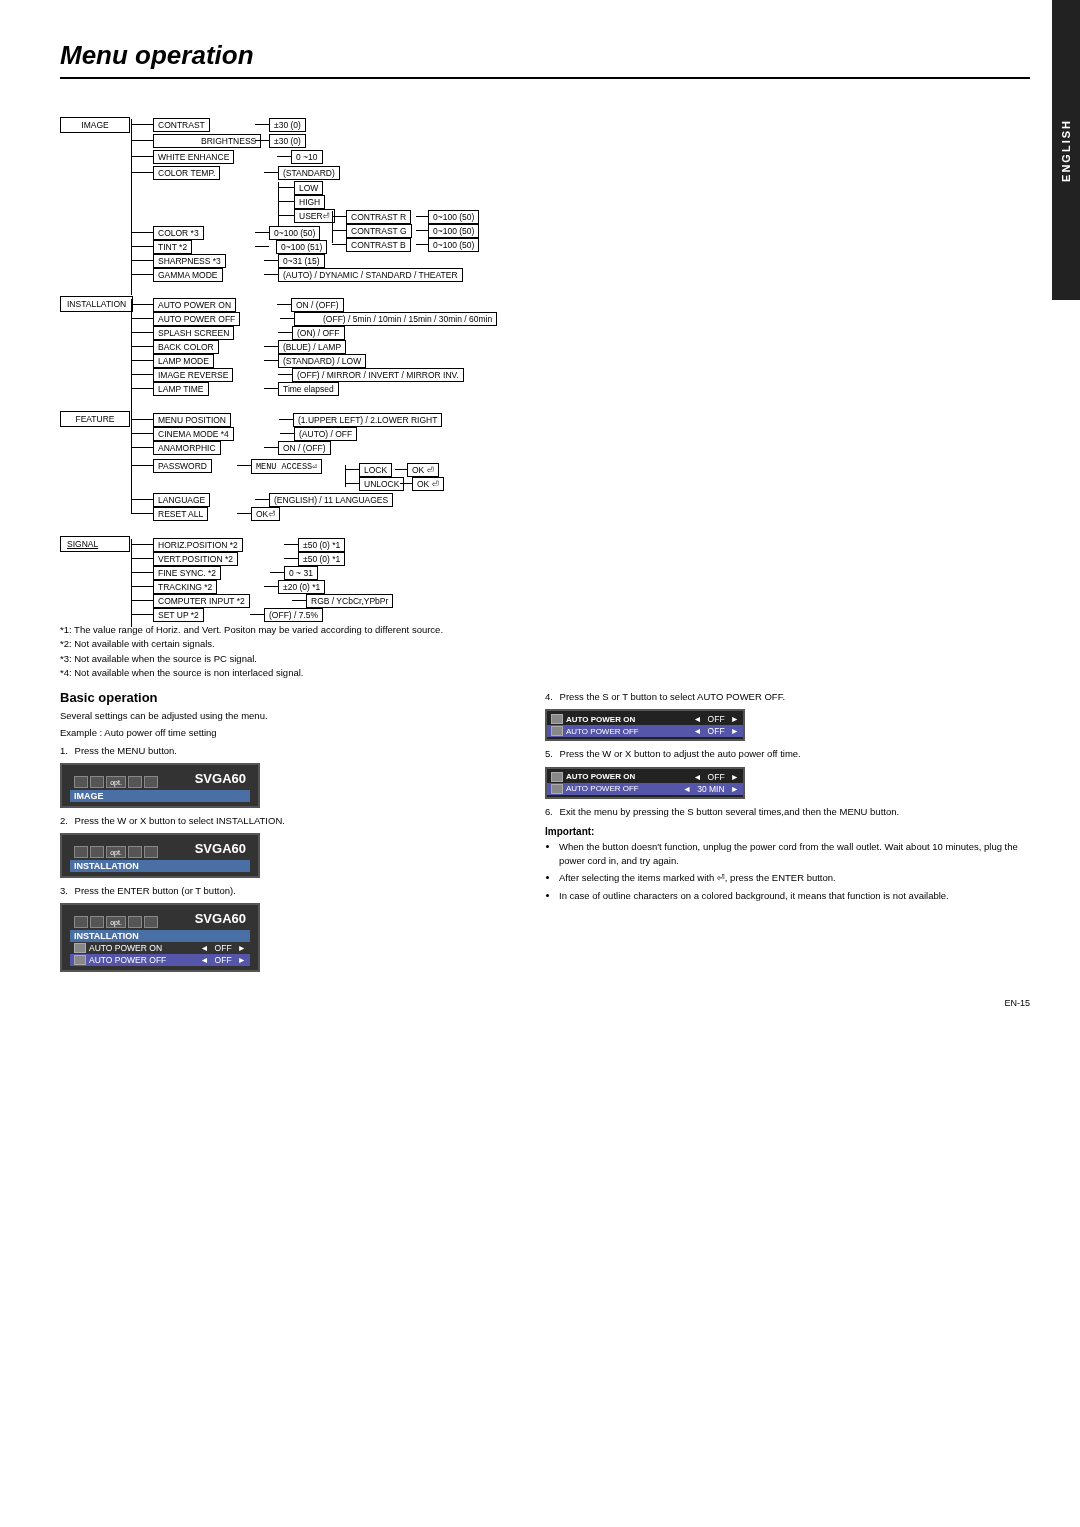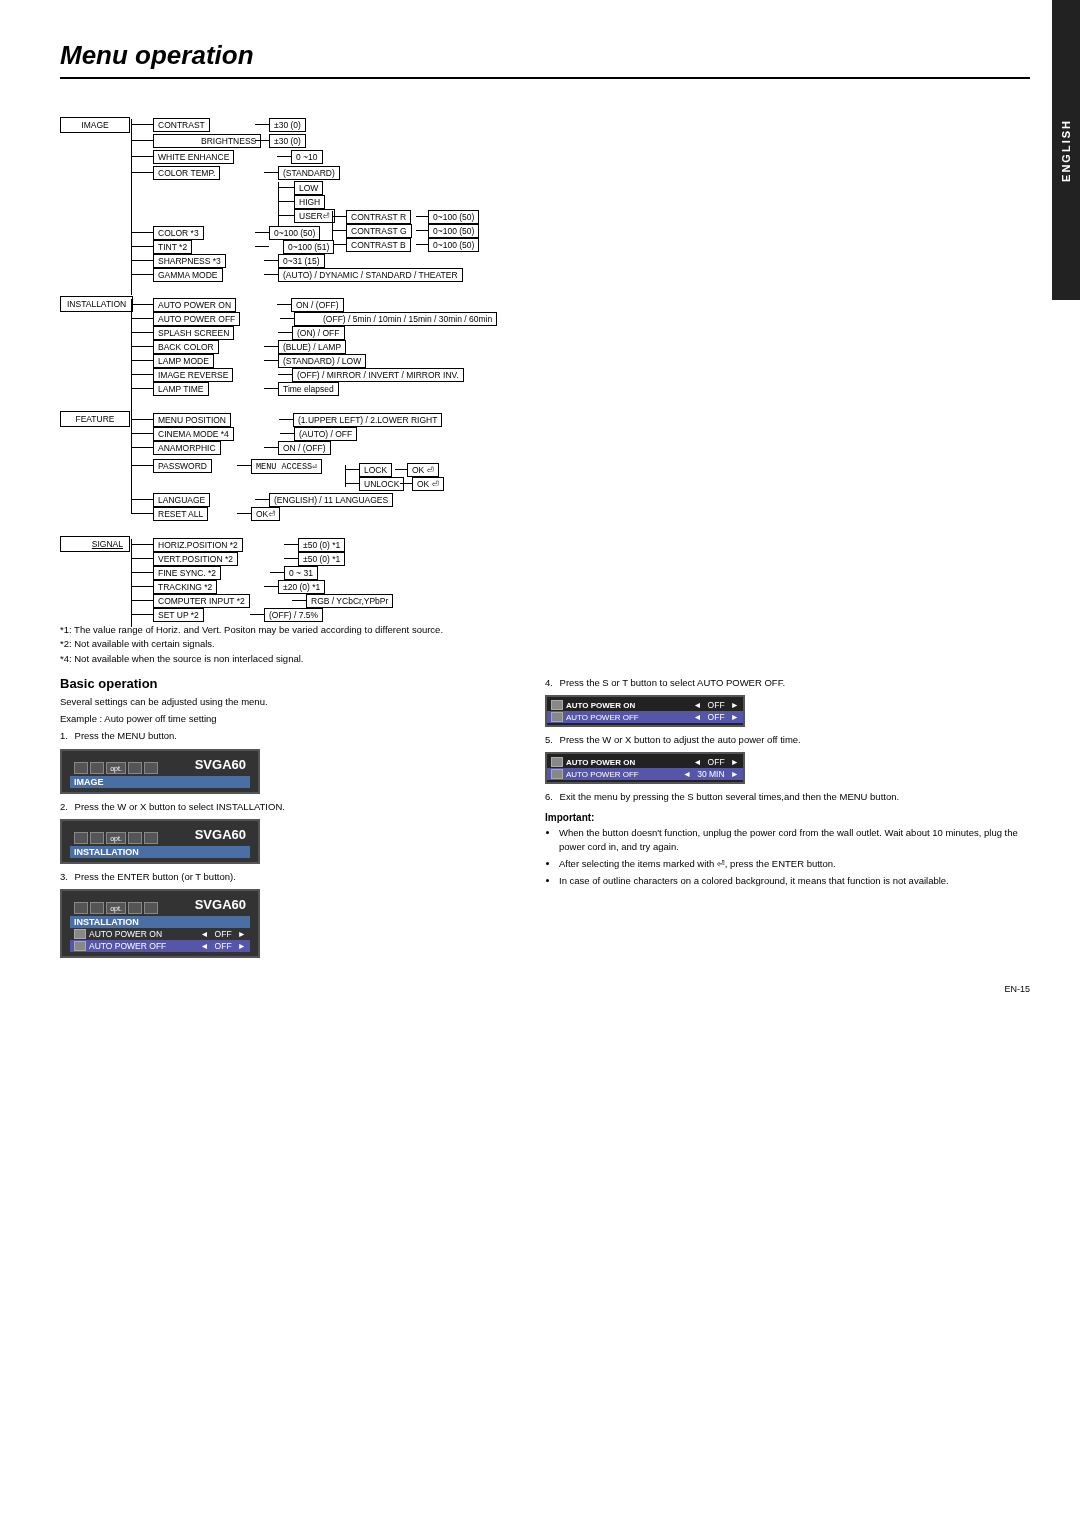--- a/index.html
+++ b/index.html
@@ -291,21 +291,21 @@
       <div class="abs-box" style="left:368px; top:149px;">0~100 (50)</div>
 
       <div class="abs-line-h" style="left:71px; top:143px; width:22px;"></div>
       <div class="abs-box" style="left:93px; top:137px;">COLOR  *3</div>
       <div class="abs-line-h" style="left:195px; top:143px; width:14px;"></div>
       <div class="abs-box" style="left:209px; top:137px;">0~100 (50)</div>
 
       <div class="abs-line-h" style="left:71px; top:157px; width:22px;"></div>
       <div class="abs-box" style="left:93px; top:151px;">TINT   *2</div>
       <div class="abs-line-h" style="left:195px; top:157px; width:14px;"></div>
-      <div class="abs-box" style="left:223px; top:151px;">0~100 (51)</div>
+      <div class="abs-box" style="left:216px; top:151px;">0~100 (51)</div>
 
       <div class="abs-line-h" style="left:71px; top:171px; width:22px;"></div>
       <div class="abs-box" style="left:93px; top:165px;">SHARPNESS *3</div>
       <div class="abs-line-h" style="left:204px; top:171px; width:14px;"></div>
       <div class="abs-box" style="left:218px; top:165px;">0~31 (15)</div>
 
       <div class="abs-line-h" style="left:71px; top:185px; width:22px;"></div>
       <div class="abs-box" style="left:93px; top:179px;">GAMMA MODE</div>
       <div class="abs-line-h" style="left:204px; top:185px; width:14px;"></div>
       <div class="abs-box" style="left:218px; top:179px;">(AUTO) / DYNAMIC / STANDARD / THEATER</div>
@@ -383,21 +383,21 @@
       <div class="abs-line-h" style="left:71px; top:410px; width:22px;"></div>
       <div class="abs-box" style="left:93px; top:404px;">LANGUAGE</div>
       <div class="abs-line-h" style="left:195px; top:410px; width:14px;"></div>
       <div class="abs-box" style="left:209px; top:404px;">(ENGLISH) / 11 LANGUAGES</div>
 
       <div class="abs-line-h" style="left:71px; top:424px; width:22px;"></div>
       <div class="abs-box" style="left:93px; top:418px;">RESET ALL</div>
       <div class="abs-line-h" style="left:177px; top:424px; width:14px;"></div>
       <div class="abs-box" style="left:191px; top:418px;">OK⏎</div>
 
-      <div class="abs-box" style="left:0px; top:447px; min-width:70px; text-align:right; padding:2px 6px;text-decoration:underline;">SIGNAL</div>
+      <div class="abs-box" style="left:0px; top:447px; min-width:70px; text-align:left; padding:2px 6px;text-decoration:underline;">SIGNAL</div>
       <div class="abs-line-v" style="left:71px; top:450px; height:88px;"></div>
 
       <div class="abs-line-h" style="left:71px; top:455px; width:22px;"></div>
       <div class="abs-box" style="left:93px; top:449px;">HORIZ.POSITION *2</div>
       <div class="abs-line-h" style="left:224px; top:455px; width:14px;"></div>
       <div class="abs-box" style="left:238px; top:449px;">±50 (0)  *1</div>
 
       <div class="abs-line-h" style="left:71px; top:469px; width:22px;"></div>
       <div class="abs-box" style="left:93px; top:463px;">VERT.POSITION *2</div>
       <div class="abs-line-h" style="left:224px; top:469px; width:14px;"></div>
@@ -422,20 +422,21 @@
       <div class="abs-box" style="left:93px; top:519px;">SET UP *2</div>
       <div class="abs-line-h" style="left:190px; top:525px; width:14px;"></div>
       <div class="abs-box" style="left:204px; top:519px;">(OFF) / 7.5%</div>
 
     </div>
   </div>
 
   <div class="notes-section">
     <div>*1: The value range of Horiz. and Vert. Positon may be varied according to different source.</div>
     <div>*2: Not available with certain signals.</div>
+    <div>*3: Not available when the source is PC signal.</div>
     <div>*4: Not available when the source is non interlaced signal.</div>
   </div>
 
   <div class="basic-op-section">
     <div class="two-col">
 
       <div class="col-left">
         <div class="basic-op-title">Basic operation</div>
         <div class="basic-op-text">Several settings can be adjusted using the menu.</div>
         <div class="basic-op-text">Example : Auto power off time setting</div>

